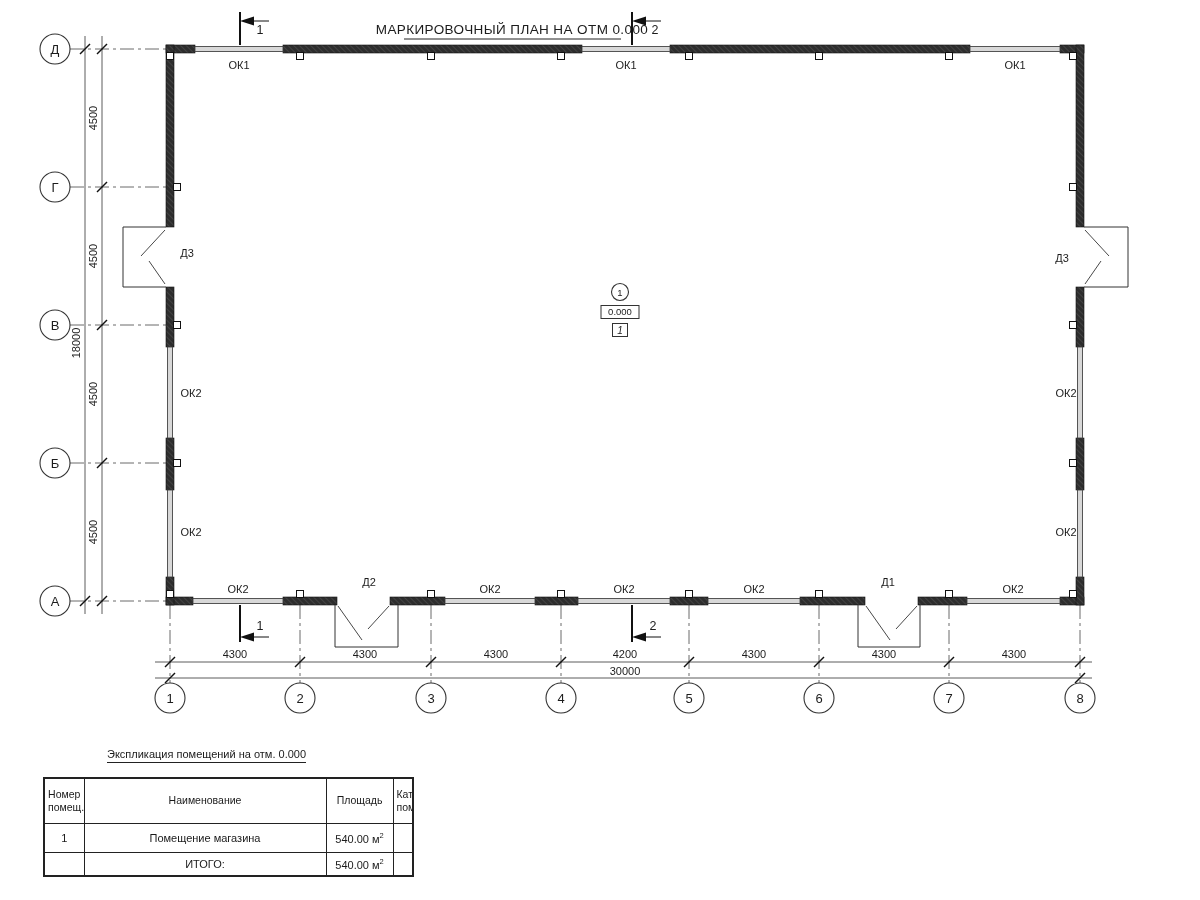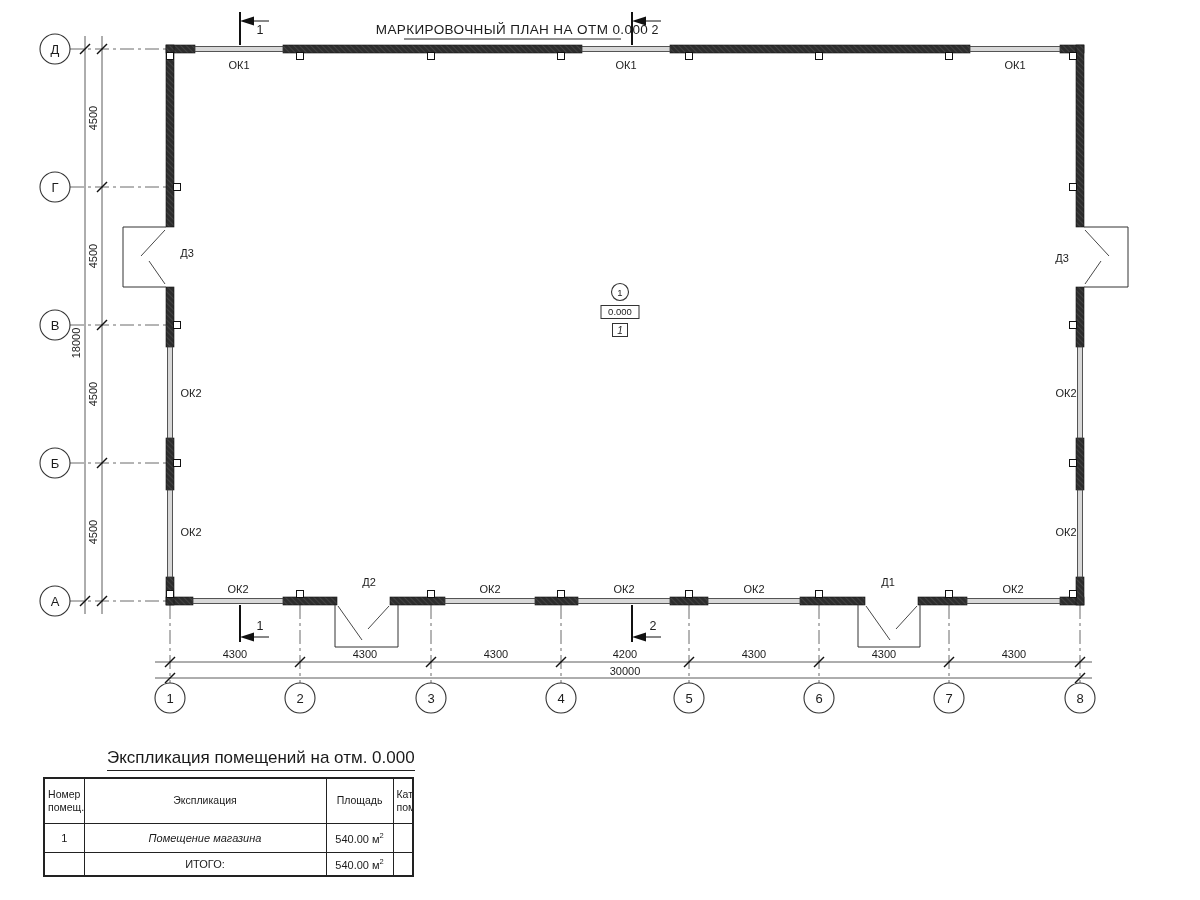--- a/index.html
+++ b/index.html
@@ -22,31 +22,31 @@
   .colsq{fill:#fff;stroke:#111;stroke-width:1;}
   .axc{fill:#fff;stroke:#333;stroke-width:1.1;}
   .porch{fill:none;stroke:#333;stroke-width:1;}
   .swing{stroke:#333;stroke-width:.9;fill:none;}
   .secline{stroke:#111;stroke-width:2;}
   .secarm{stroke:#111;stroke-width:1;}
   .sectri{fill:#111;stroke:none;}
   .tagbox{fill:#fff;stroke:#333;stroke-width:1;}
   .underline{stroke:#222;stroke-width:1;}
 
-  .tbl-title{position:absolute;left:107px;top:748px;font-size:17px;
+  .tbl-title{position:absolute;left:107px;top:748px;font-size:11px;
              border-bottom:1px solid #222;padding-bottom:2px;}
   table.spec{position:absolute;left:43px;top:777px;width:369px;
              border-collapse:collapse;table-layout:fixed;
              border:2px solid #222;font-size:11px;}
   table.spec th,table.spec td{border:1px solid #222;padding:0 3px;
              font-weight:normal;text-align:center;overflow:hidden;}
   table.spec th{font-size:10.5px;line-height:1.25;}
   th.cat{font-size:9.5px;padding:0 1px;}
   .pre{white-space:pre-line;}
-  td.name{text-align:left;padding-left:8px;font-style:italic;}
+  td.name{text-align:left;padding-left:8px;}
   td.total{text-align:right;padding-right:7px;margin-left:12px;}
   sup{font-size:7.5px;}
 </style>
 </head>
 <body>
 
 <div class="sheet">
 <svg width="1200" height="900" viewBox="0 0 1200 900">
   <defs>
     <pattern id="wallhatch" width="4" height="4" patternUnits="userSpaceOnUse" patternTransform="rotate(45)">
@@ -301,21 +301,21 @@
   <colgroup>
     <col style="width:40px">
         <col style="width:242px">
         <col style="width:67px">
         <col style="width:20px">
   </colgroup>
   <tbody>
         <tr style="height:45px">
     <th><span class="pre">Номер
 помещ.</span></th>
-    <th><span>Экспликация</span></th>
+    <th><span>Наименование</span></th>
     <th><span>Площадь</span></th>
     <th class="cat"><span class="pre">Кат.
 пом.</span></th>
   </tr>
   <tr style="height:29px">
     <td>1</td>
     <td class="name">Помещение магазина</td>
     <td><span>540.00 м</span><sup>2</sup></td>
     <td></td>
   </tr>

